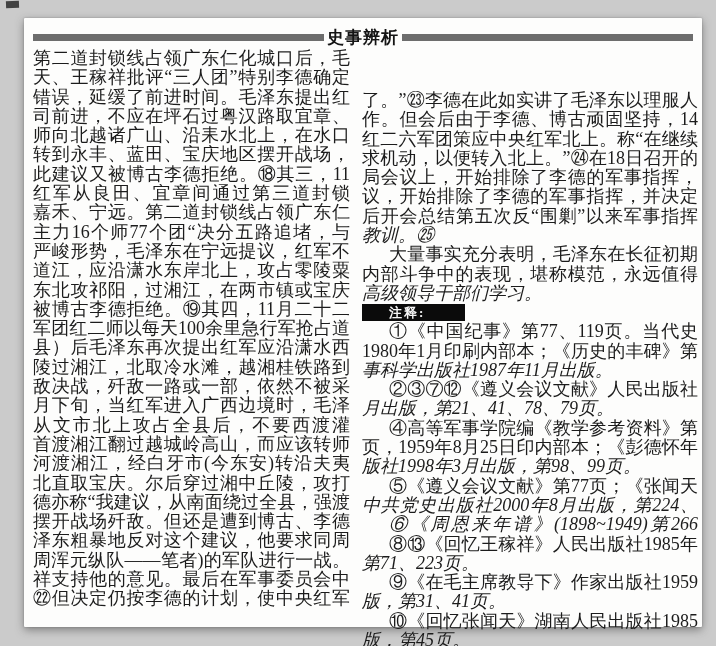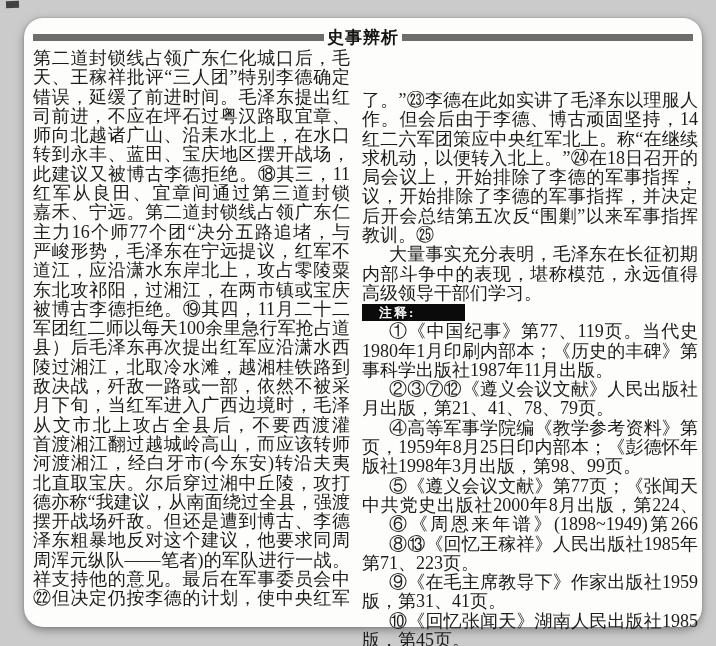--- a/index.html
+++ b/index.html
@@ -7,47 +7,47 @@
     width:716px;height:646px;overflow:hidden;position:relative;
     background:#cbcbcb;
     font-family:"Liberation Serif","DejaVu Serif",serif;
   }
   .scan-artifact{
     position:absolute;left:6px;top:1px;width:13px;height:7px;
     background:#424242;transform:rotate(-2deg);
   }
   .page{
     position:absolute;left:24px;top:18px;width:678px;height:609px;
-    background:#fdfdfc;border-radius:19px;
+    background:#fdfdfc;border-radius:1px;
     box-shadow:0 3px 9px rgba(55,55,55,.5),0 0 2px rgba(0,0,0,.25);
   }
   .hdr{
     display:flex;align-items:center;margin:9px 9px 0 9px;height:20px;
   }
   .rule{flex:1;height:7px;background:#6d6d6d;}
   .hdr-title{
     margin:0 3px;font-size:17px;font-weight:bold;letter-spacing:1px;
     color:#141414;white-space:nowrap;
   }
   .content{
     display:flex;margin:2px 5px 0 9px;gap:12px;
   }
   .col{flex:none;}
   .col-left{width:317px;}
   .col-right{width:336px;margin-top:42px;}
   .tline{
     height:19.3px;line-height:19.3px;font-size:18px;color:#1c1c1c;
     text-align:justify;text-align-last:justify;overflow:hidden;
   }
-  .tline.end{text-align-last:left;}
+  .tline.end{text-align-last:left;font-style:italic;}
   .tline.ind{padding-left:27px;}
   .notes-heading{
     height:17px;line-height:17px;width:103px;margin:1px 0;
     background:#0b0b0b;color:#f6f6f6;font-size:13px;font-weight:bold;
-    padding-left:17px;box-sizing:border-box;letter-spacing:2px;
+    padding-left:27px;box-sizing:border-box;letter-spacing:2px;
   }
 </style>
 </head>
 <body>
 
 <div class="scan-artifact"></div>
 
 <div class="page">
   <div class="hdr">
     <div class="rule"></div>

